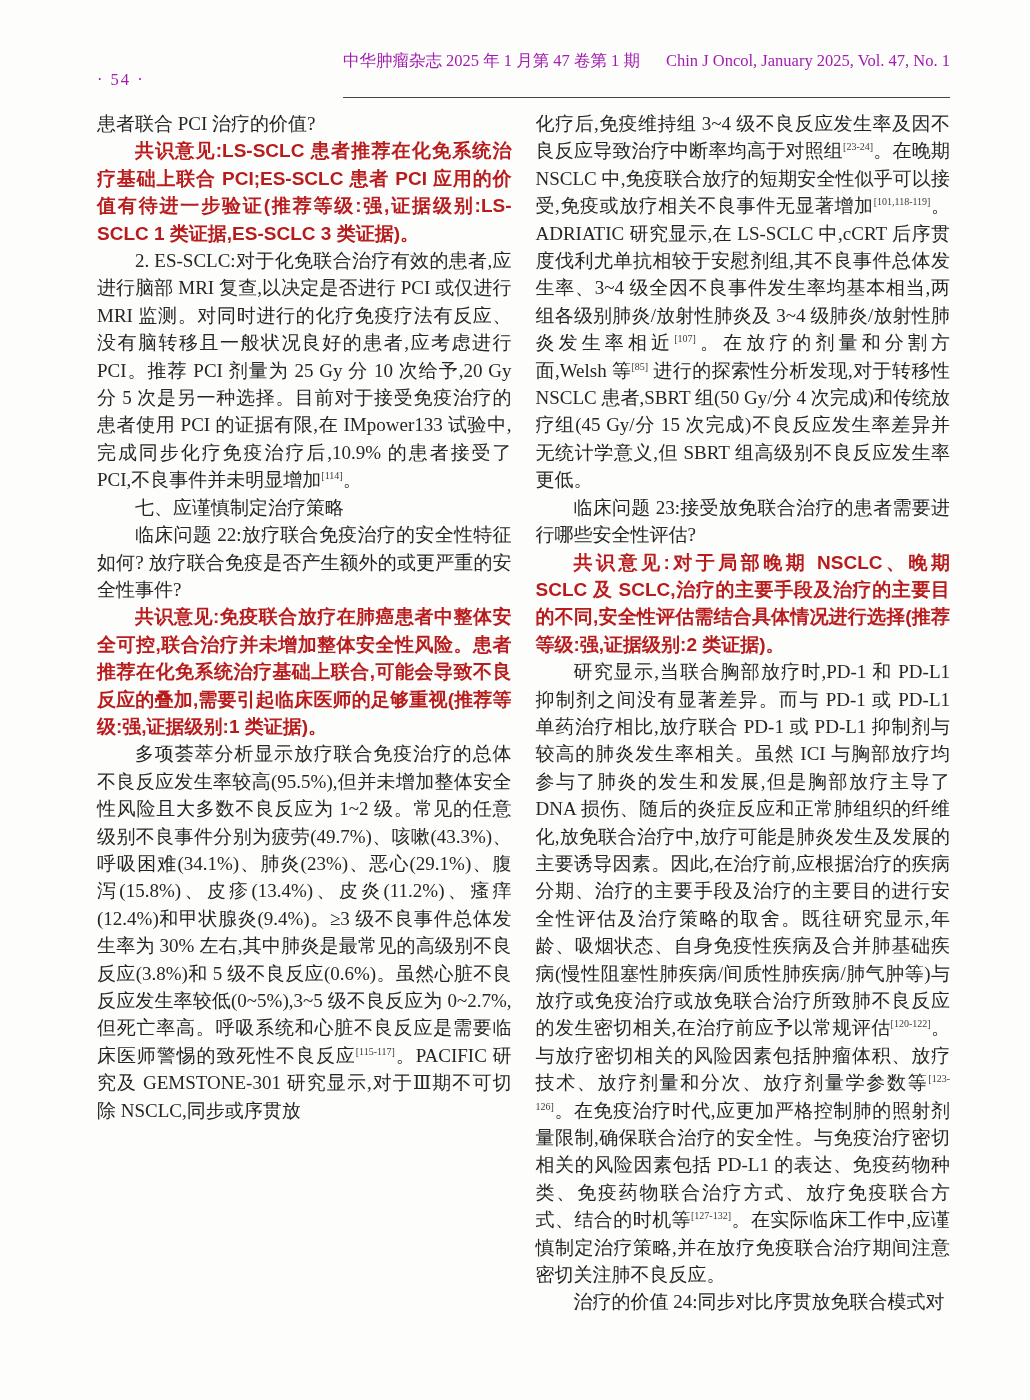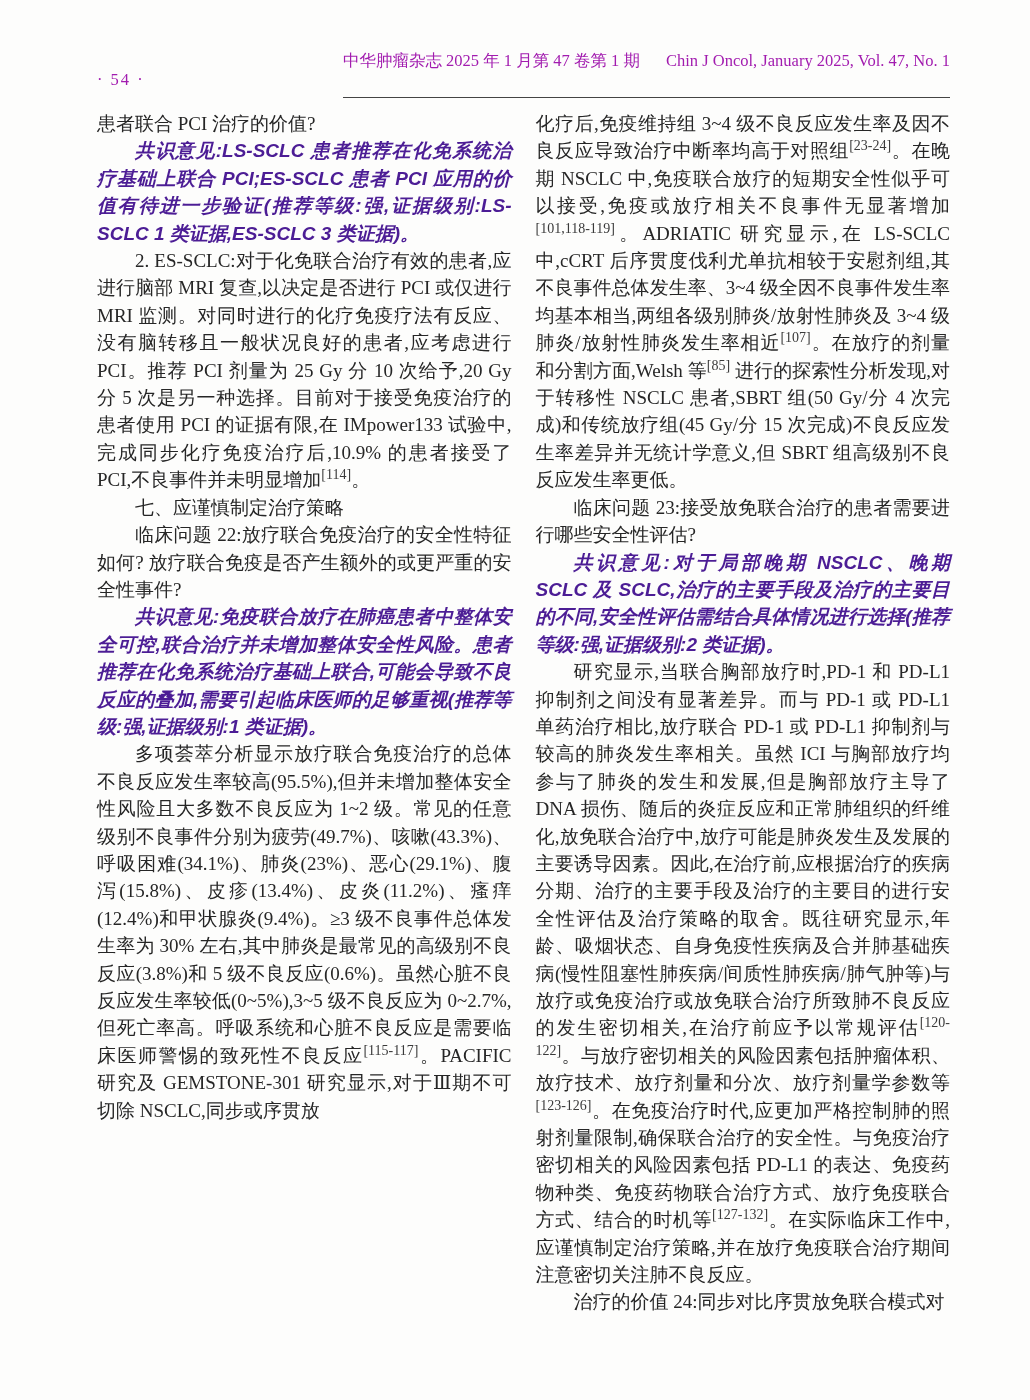--- a/index.html
+++ b/index.html
@@ -40,25 +40,24 @@
     font-size:19px;
     line-height:27.4px;
     text-align:justify;
     color:#262626;
   }
   .para { margin:0; }
   .para.indent { text-indent:2em; }
   .para.bold {
     font-family:"Liberation Sans","DejaVu Sans",sans-serif;
     font-weight:700;
-    color:#4c1d95;
-    font-style:italic;
+    color:#b91c1c;
   }
   sup.cite {
-    font-size:14px;
+    font-size:10px;
     line-height:0;
     vertical-align:super;
     color:#3a3a3a;
     letter-spacing:0;
     font-family:Liberation Serif, serif;
   }
 </style>
 </head>
 <body>
 

